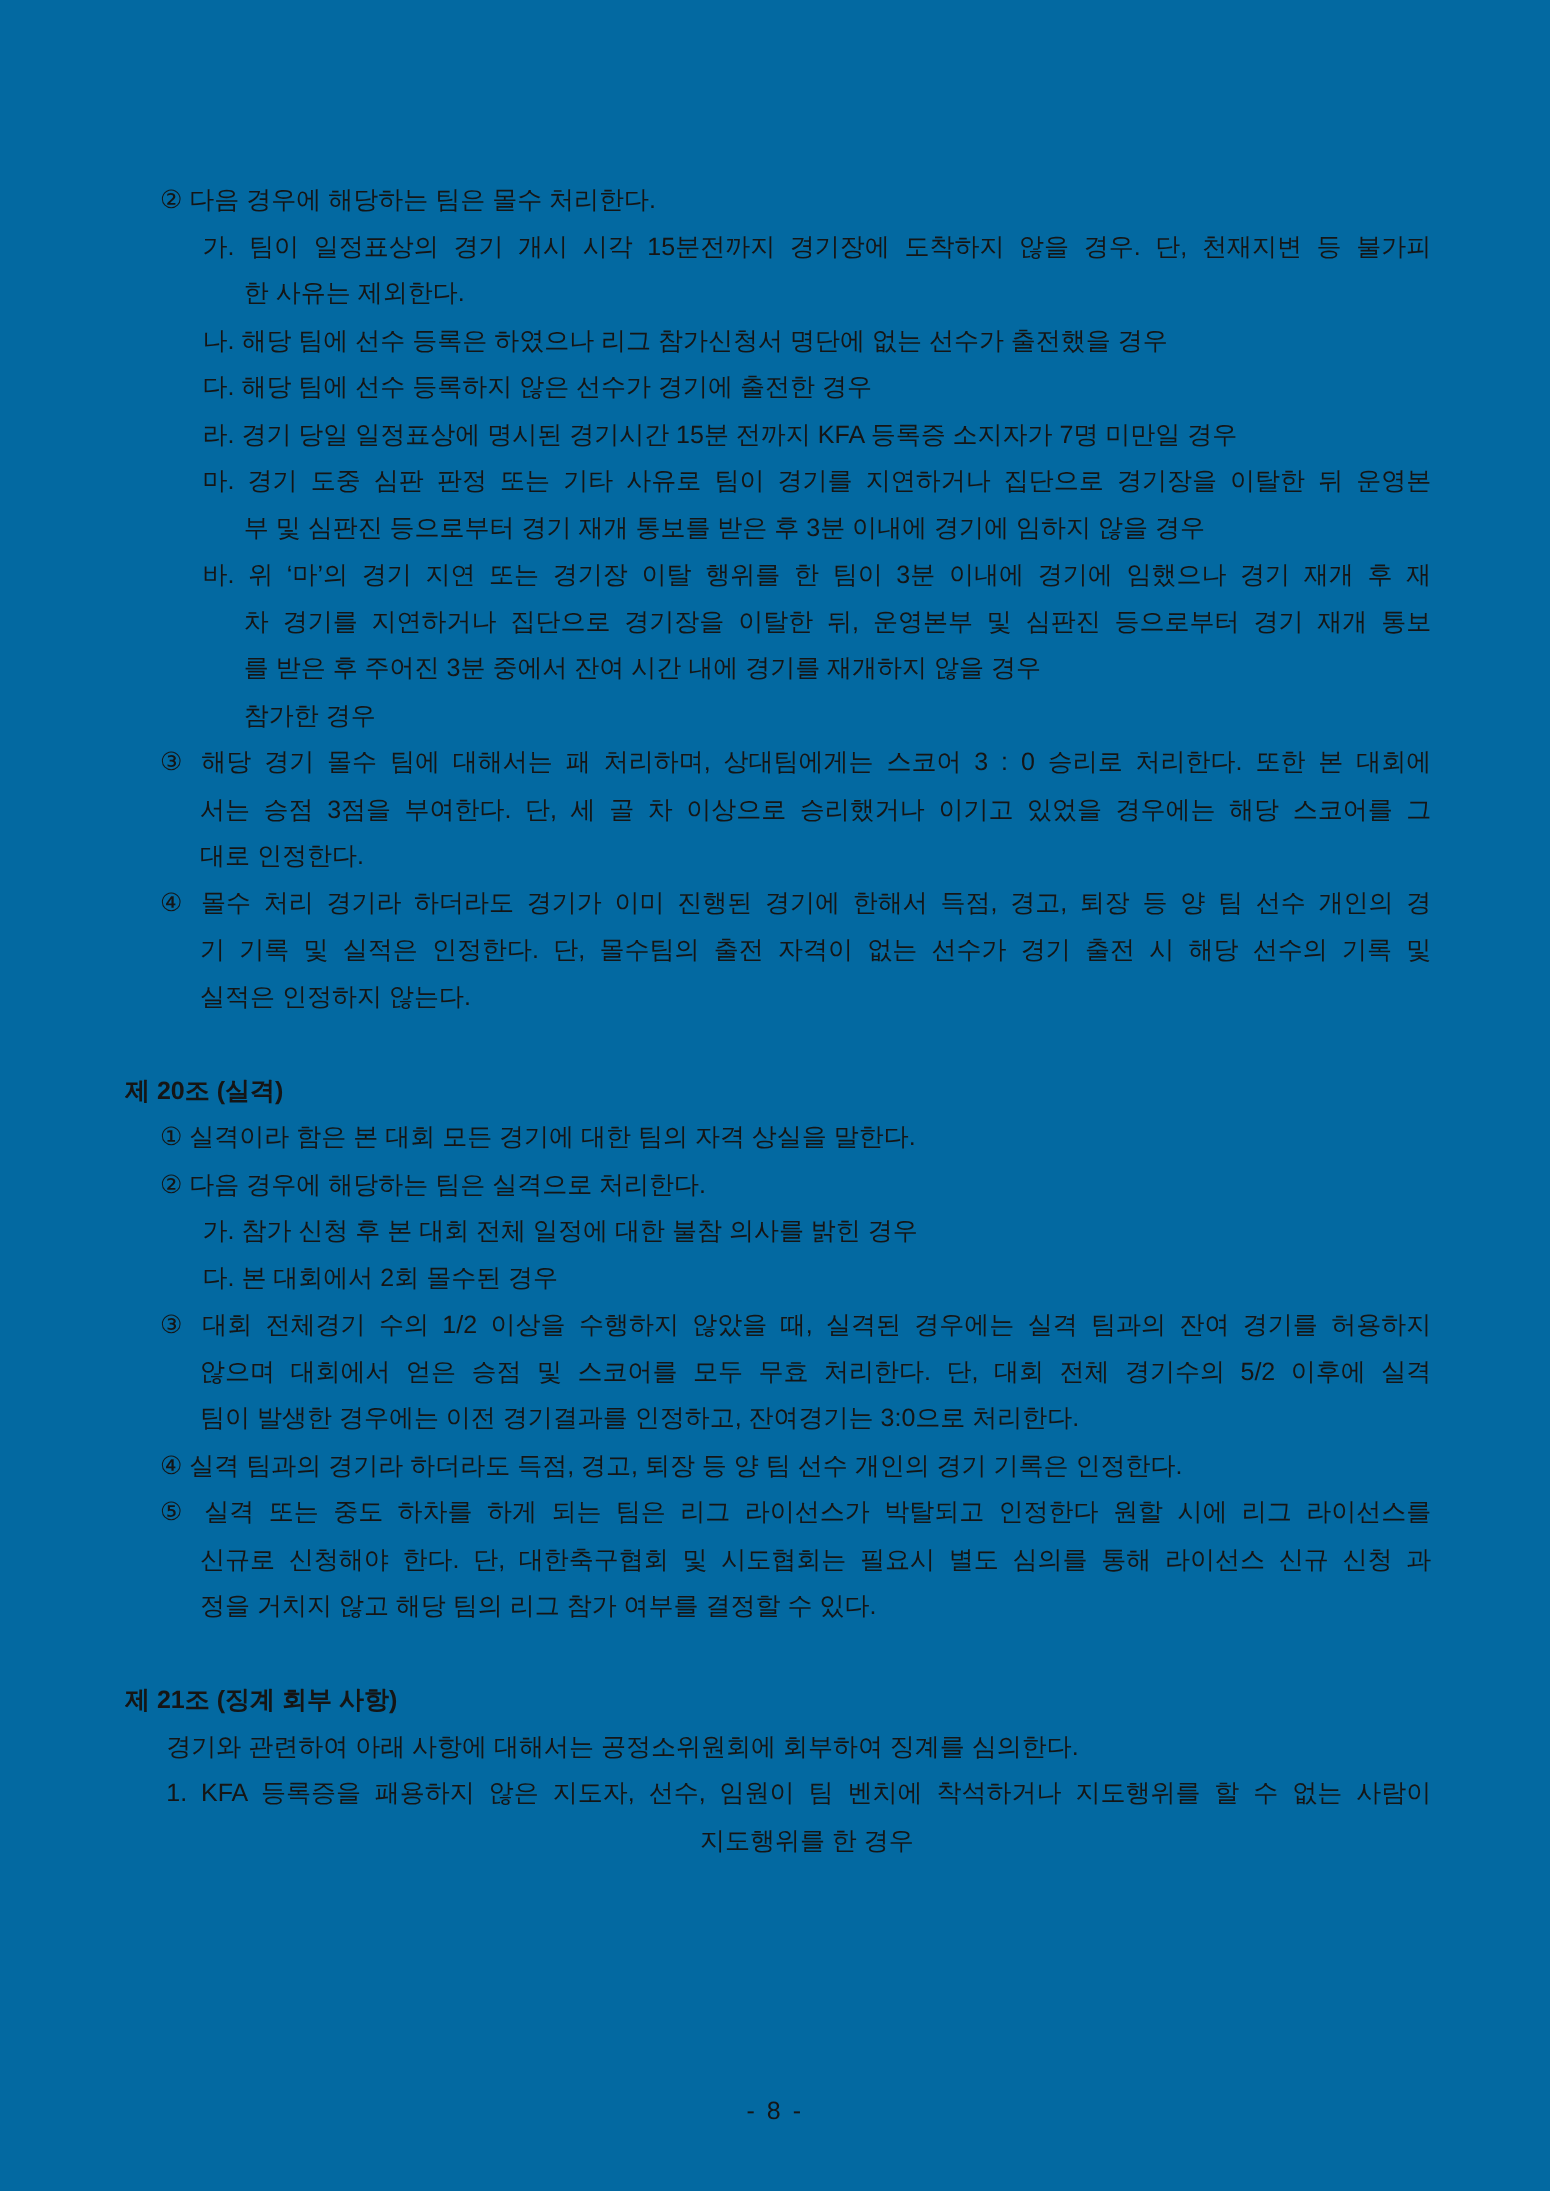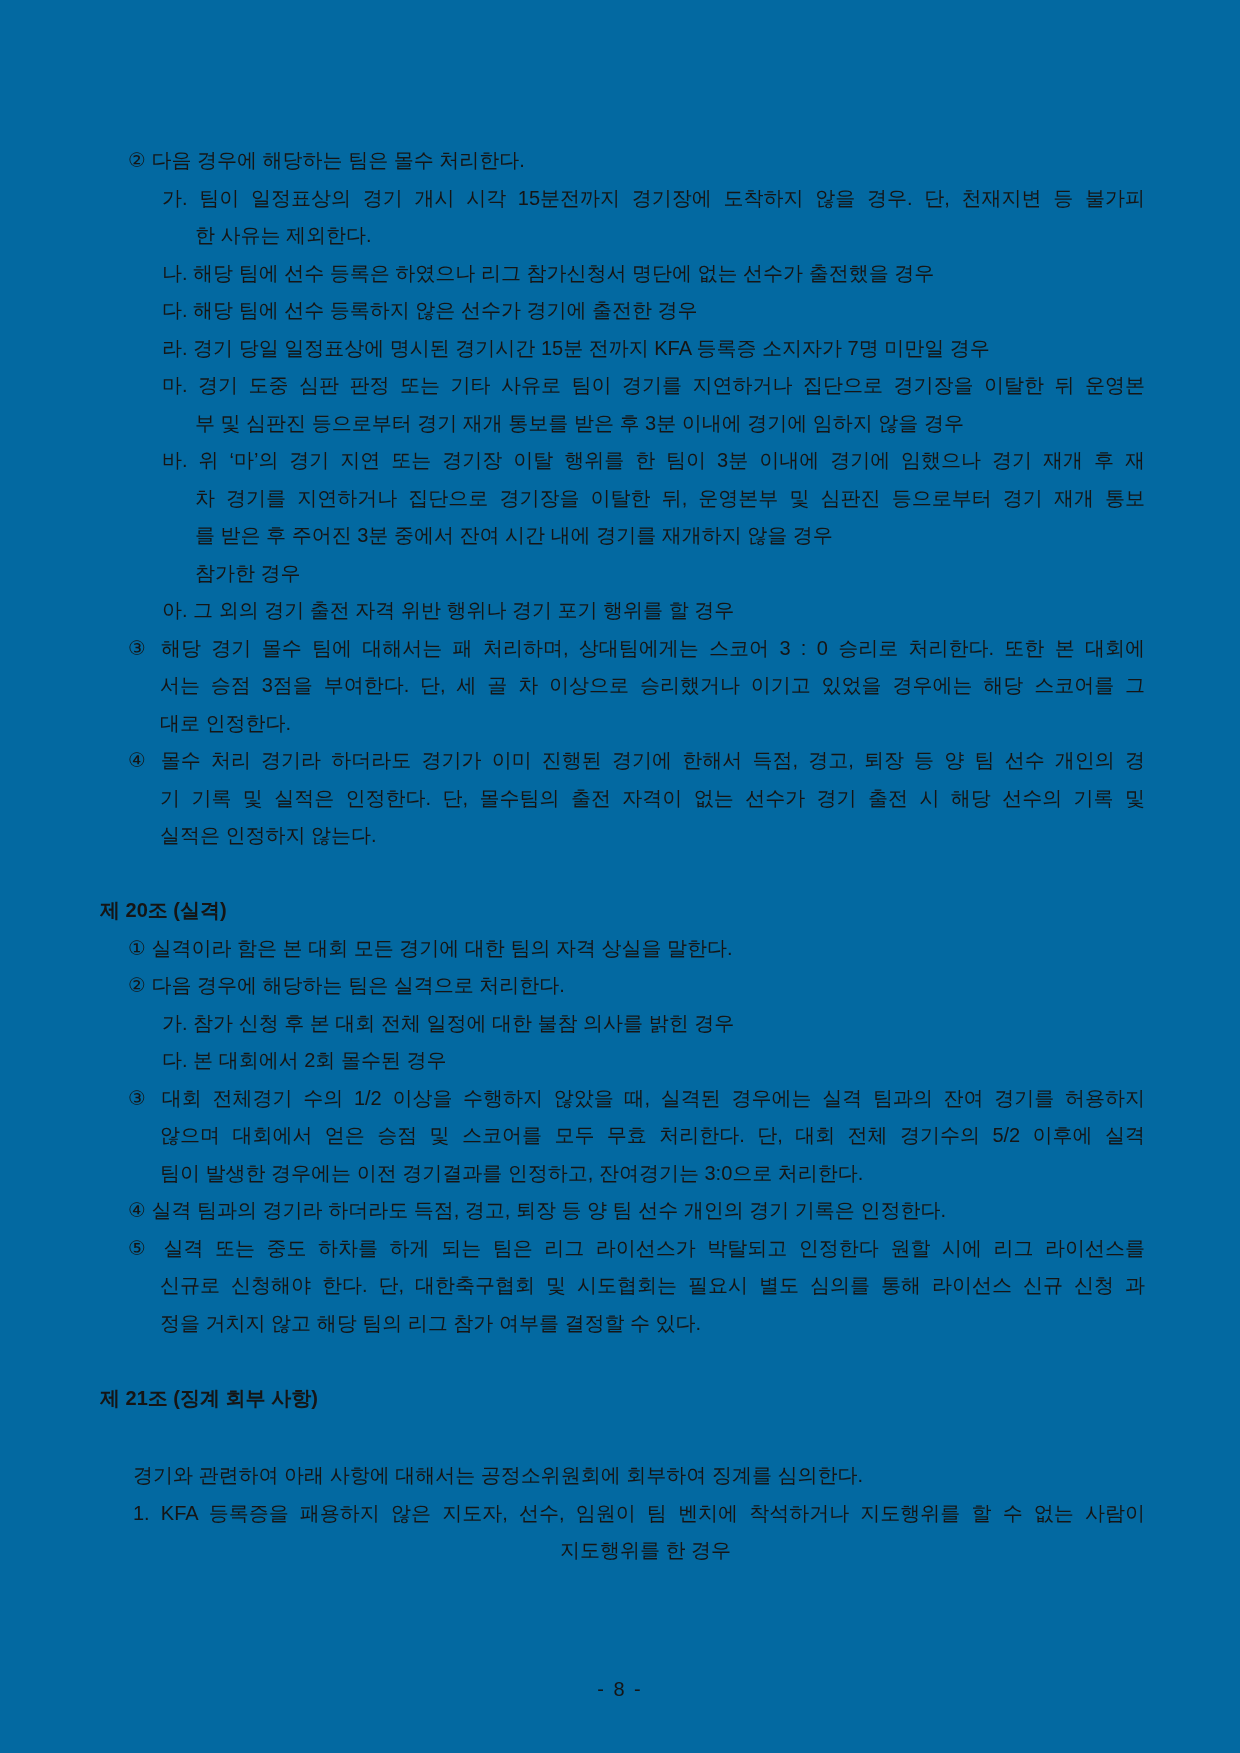--- a/index.html
+++ b/index.html
@@ -36,21 +36,21 @@
   }
   .heading {
     font-weight: bold;
     padding-left: 0;
   }
   .gap { margin-top: 37.5px; }
   .lv-num.first    { padding-left: 28px; }
   .lv-num.cont     { padding-left: 60px; }
   .lv-sub.first    { padding-left: 62px; }
   .lv-sub.cont     { padding-left: 95px; }
-  .lv-body.first   { padding-left: 33px; margin-top: 40px; }
+  .lv-body.first   { padding-left: 33px; }
   .lv-arabic.first { padding-left: 33px; }
   .lv-arabic.cont  { padding-left: 46px; text-align: center; }
   .just {
     text-align: justify;
     text-align-last: justify;
   }
   .pagenum {
     position: absolute;
     top: 1671px;
     left: 0;
@@ -71,21 +71,20 @@
       <div class="line lv-sub cont">한 사유는 제외한다.</div>
       <div class="line lv-sub first">나. 해당 팀에 선수 등록은 하였으나 리그 참가신청서 명단에 없는 선수가 출전했을 경우</div>
       <div class="line lv-sub first">다. 해당 팀에 선수 등록하지 않은 선수가 경기에 출전한 경우</div>
       <div class="line lv-sub first">라. 경기 당일 일정표상에 명시된 경기시간 15분 전까지 KFA 등록증 소지자가 7명 미만일 경우</div>
       <div class="line lv-sub first just">마. 경기 도중 심판 판정 또는 기타 사유로 팀이 경기를 지연하거나 집단으로 경기장을 이탈한 뒤 운영본</div>
       <div class="line lv-sub cont">부 및 심판진 등으로부터 경기 재개 통보를 받은 후 3분 이내에 경기에 임하지 않을 경우</div>
       <div class="line lv-sub first just">바. 위 ‘마’의 경기 지연 또는 경기장 이탈 행위를 한 팀이 3분 이내에 경기에 임했으나 경기 재개 후 재</div>
       <div class="line lv-sub cont just">차 경기를 지연하거나 집단으로 경기장을 이탈한 뒤, 운영본부 및 심판진 등으로부터 경기 재개 통보</div>
       <div class="line lv-sub cont">를 받은 후 주어진 3분 중에서 잔여 시간 내에 경기를 재개하지 않을 경우</div>
       <div class="line lv-sub cont">참가한 경우</div>
-      <div class="line lv-sub first">아. 그 외의 경기 출전 자격 위반 행위나 경기 포기 행위를 할 경우</div>
       <div class="line lv-num first just">③ 해당 경기 몰수 팀에 대해서는 패 처리하며, 상대팀에게는 스코어 3 : 0 승리로 처리한다. 또한 본 대회에</div>
       <div class="line lv-num cont just">서는 승점 3점을 부여한다. 단, 세 골 차 이상으로 승리했거나 이기고 있었을 경우에는 해당 스코어를 그</div>
       <div class="line lv-num cont">대로 인정한다.</div>
       <div class="line lv-num first just">④ 몰수 처리 경기라 하더라도 경기가 이미 진행된 경기에 한해서 득점, 경고, 퇴장 등 양 팀 선수 개인의 경</div>
       <div class="line lv-num cont just">기 기록 및 실적은 인정한다. 단, 몰수팀의 출전 자격이 없는 선수가 경기 출전 시 해당 선수의 기록 및</div>
       <div class="line lv-num cont">실적은 인정하지 않는다.</div>
       <div class="line heading gap">제 20조 (실격)</div>
       <div class="line lv-num first">① 실격이라 함은 본 대회 모든 경기에 대한 팀의 자격 상실을 말한다.</div>
       <div class="line lv-num first">② 다음 경우에 해당하는 팀은 실격으로 처리한다.</div>
       <div class="line lv-sub first">가. 참가 신청 후 본 대회 전체 일정에 대한 불참 의사를 밝힌 경우</div>

